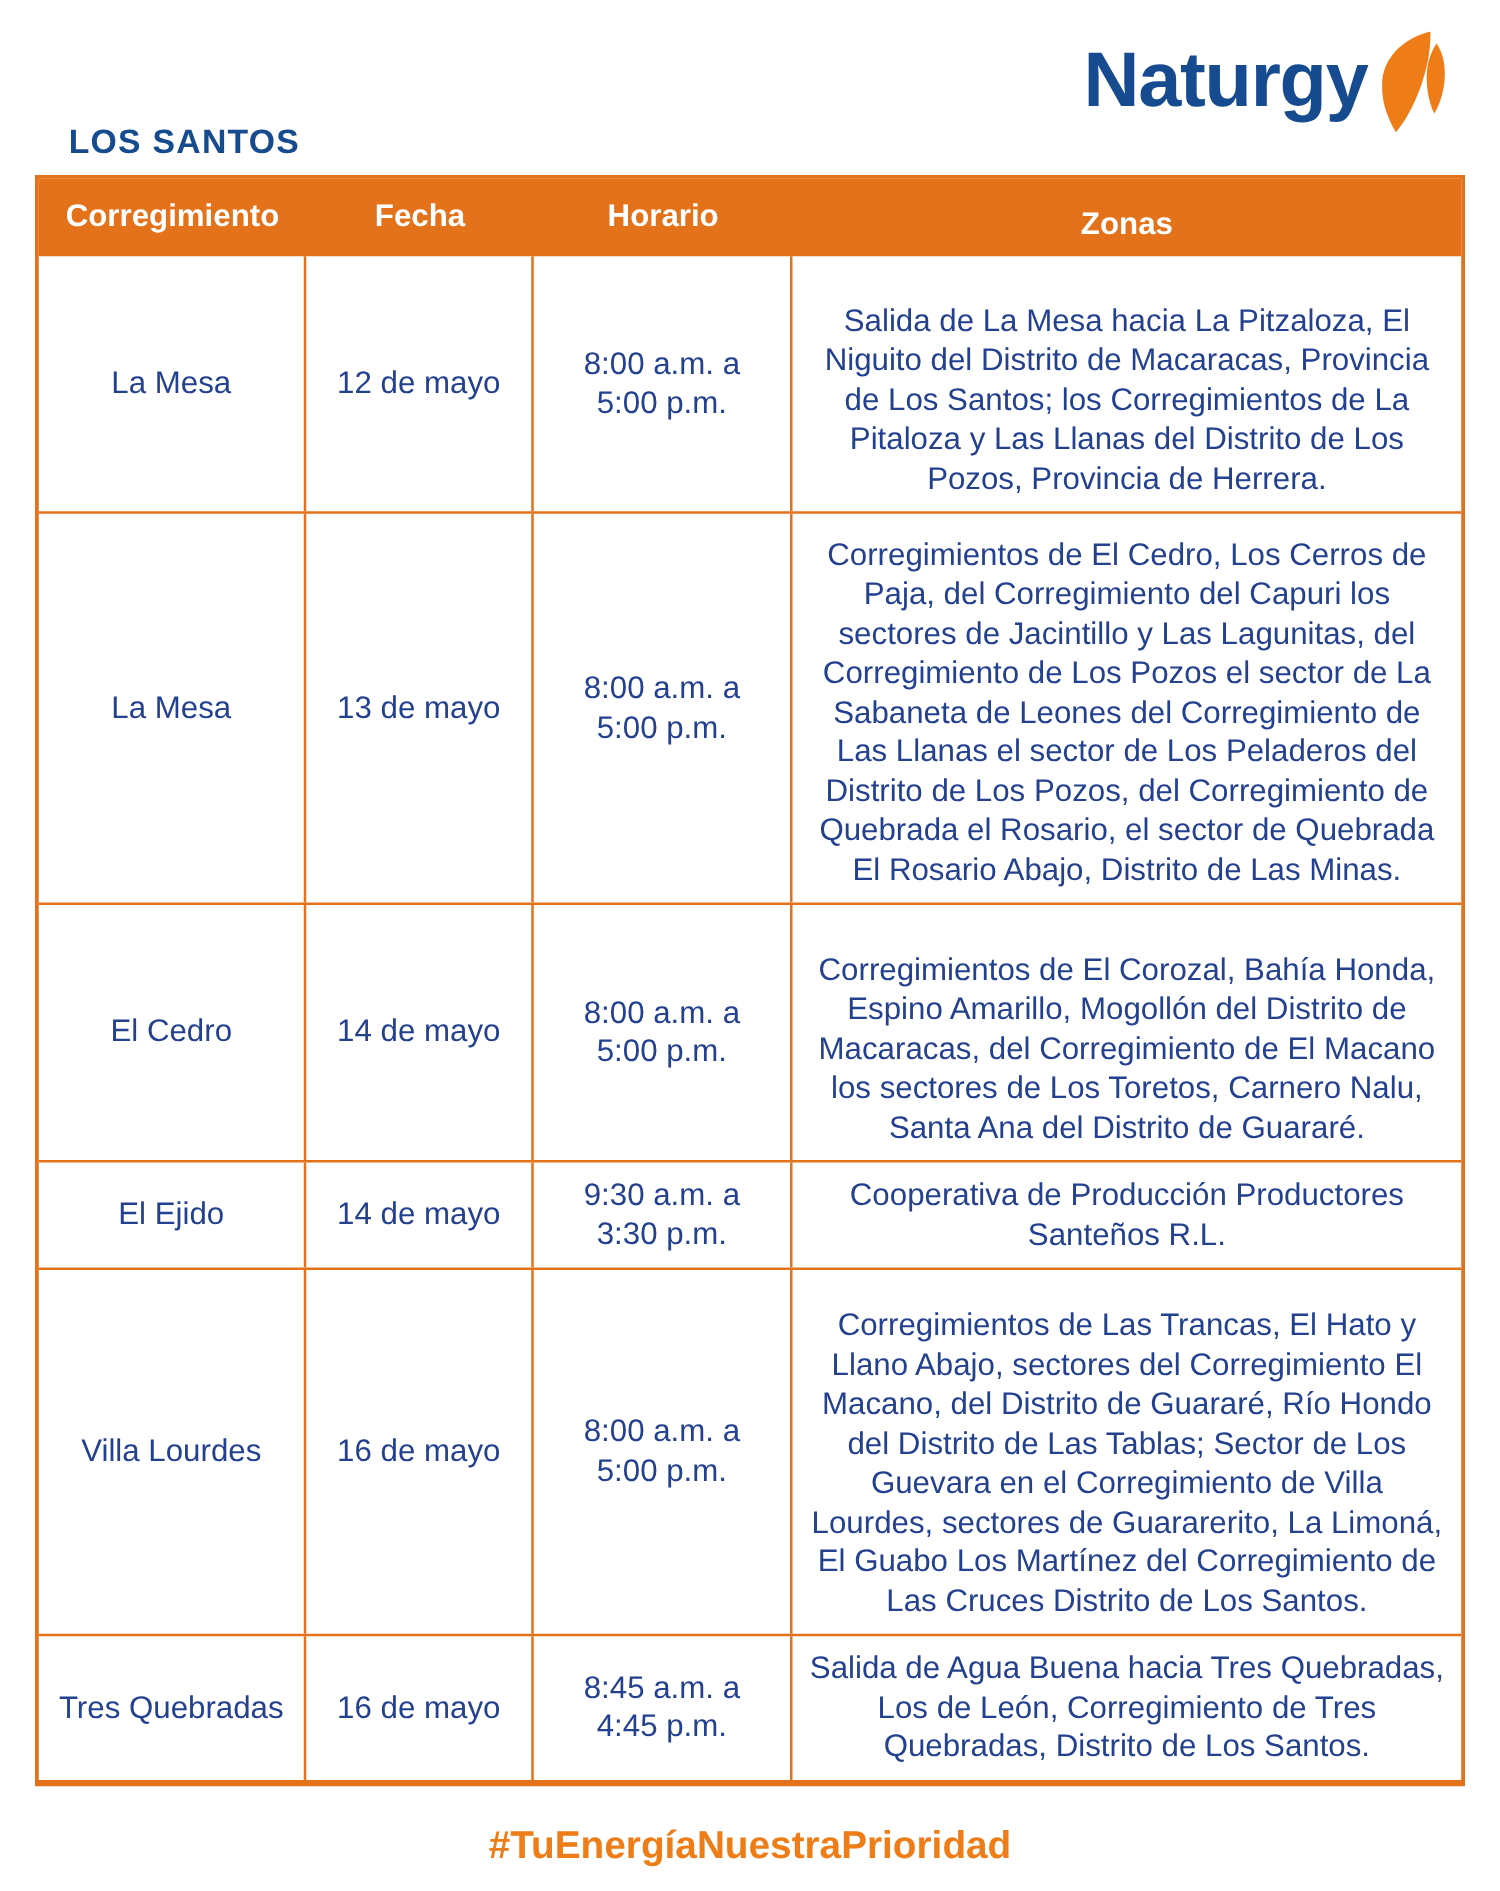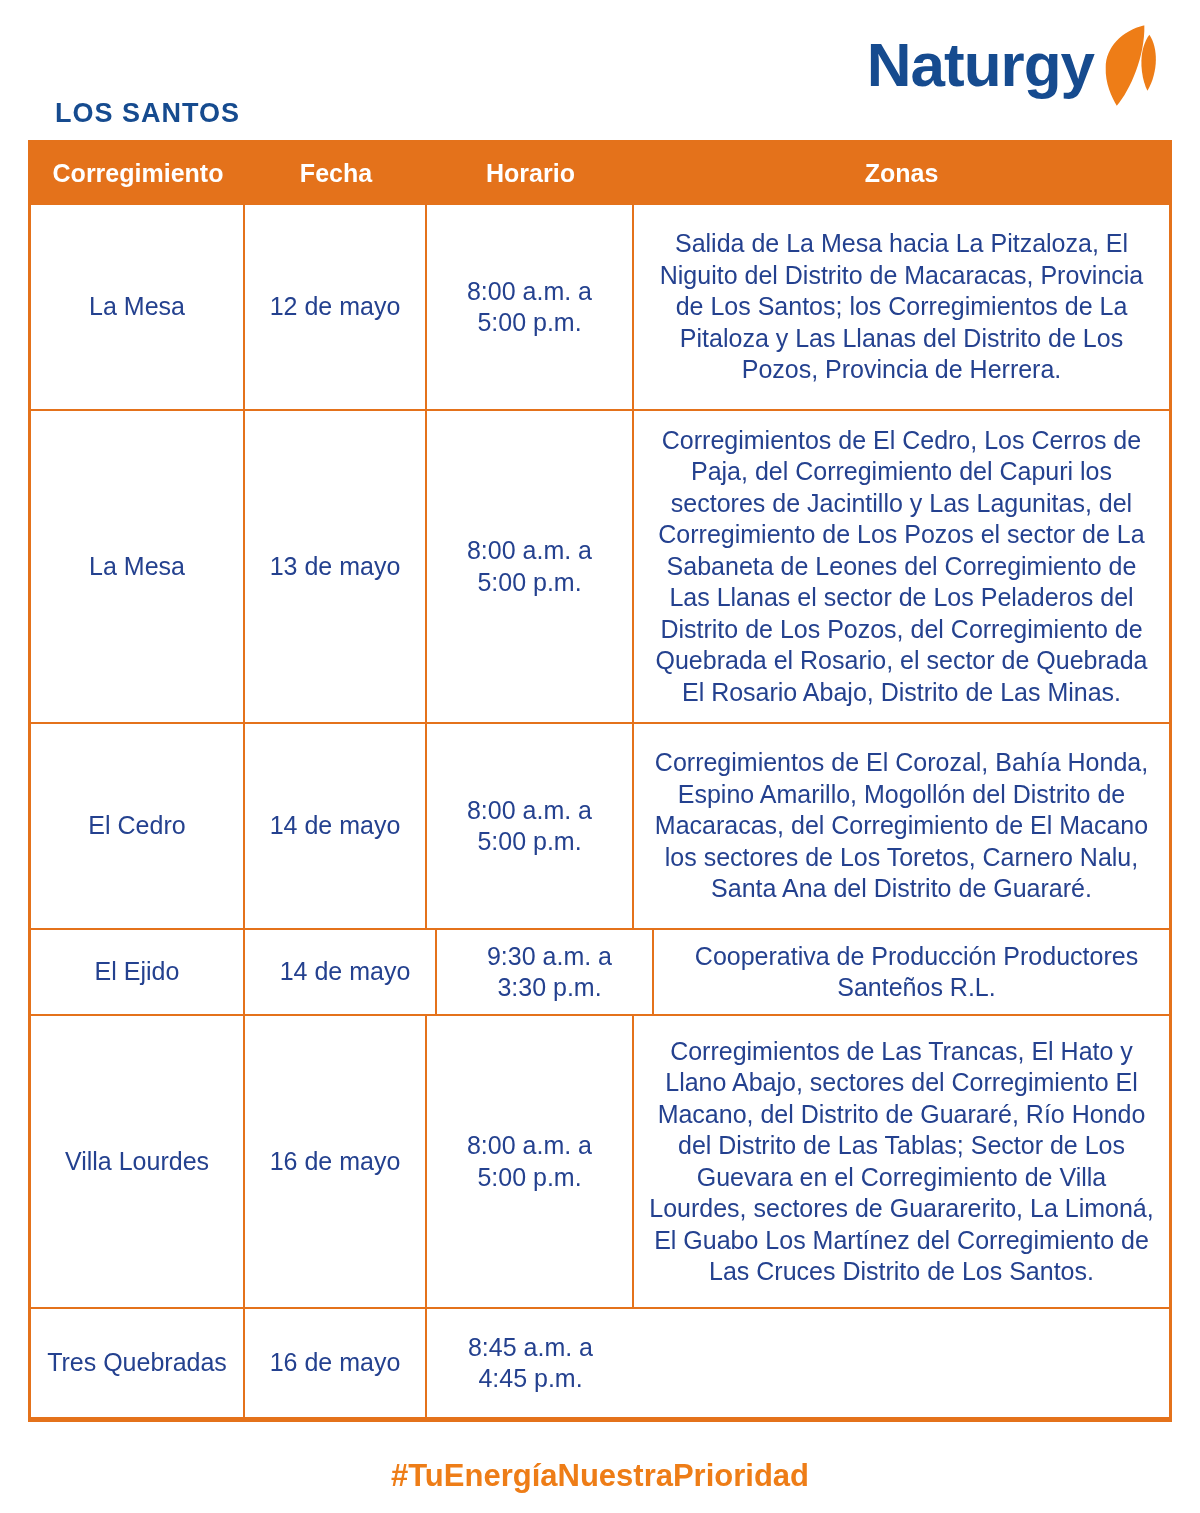--- a/index.html
+++ b/index.html
@@ -61,27 +61,27 @@
   .t-body .t-row:first-child{border-top:none;}
   .t-cell{
     display:flex;align-items:center;justify-content:center;
     text-align:center;
     padding:10px 12px;
     border-right:2px solid var(--orange);
     color:var(--text-blue);
     font-size:25px;
     line-height:1.26;
   }
-  .t-cell:last-child{border-right:none;}
+  .t-cell:last-child{border-right:none;align-items:flex-end;}
   .t-cell .cell-text{white-space:pre-line;}
   .t-cell.col-3 .cell-text{max-width:515px;}
   .t-body .t-row:nth-child(1){min-height:204px;}
   .t-body .t-row:nth-child(2){min-height:313px;}
   .t-body .t-row:nth-child(3){min-height:206px;}
-  .t-body .t-row:nth-child(4){min-height:86px;gap:10px;}
+  .t-body .t-row:nth-child(4){min-height:86px;}
   .t-body .t-row:nth-child(5){min-height:293px;}
   .t-body .t-row:nth-child(6){min-height:110px;}
   .hashtag{
     position:absolute;left:0;top:1458px;width:1200px;
     text-align:center;
     font-size:31px;font-weight:bold;
     color:var(--orange-bright);
   }
 </style>
 </head>
@@ -193,17 +193,20 @@
         <div class="t-cell col-0">
           <div class="cell-text">Tres Quebradas</div>
         </div>
         <div class="t-cell col-1">
           <div class="cell-text">16 de mayo</div>
         </div>
         <div class="t-cell col-2">
           <div class="cell-text">8:45 a.m. a
 4:45 p.m.</div>
         </div>
+        <div class="t-cell col-3">
+          <div class="cell-text">Salida de Agua Buena hacia Tres Quebradas, Los de León, Corregimiento de Tres Quebradas, Distrito de Los Santos.</div>
+        </div>
       </div>
     </div>
 </div>
 
 <div class="hashtag">#TuEnergíaNuestraPrioridad</div>
 
 </body></html>

